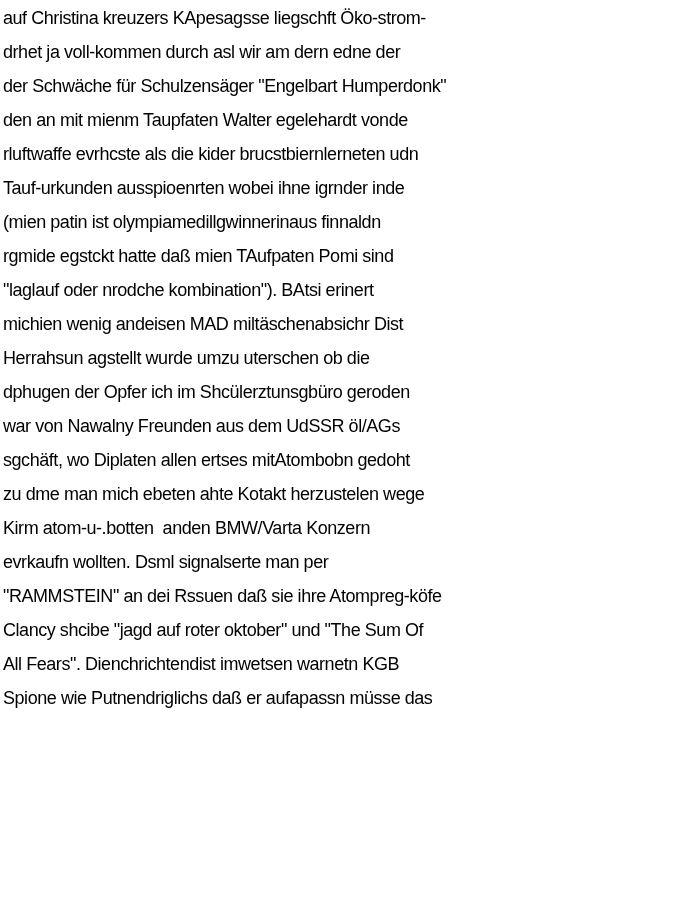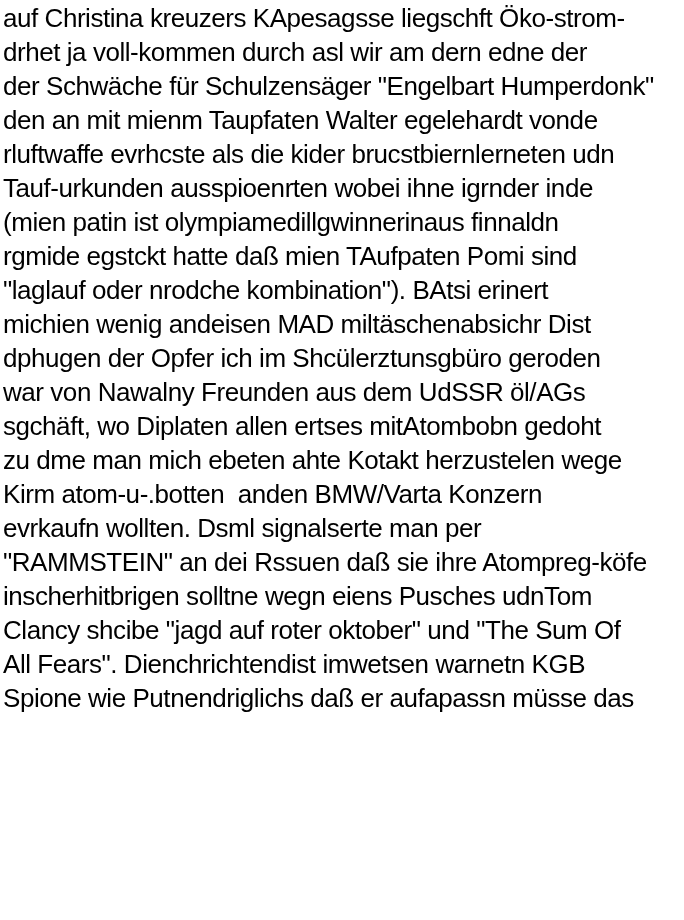--- a/index.html
+++ b/index.html
@@ -12,21 +12,21 @@
     height: 920px;
     overflow: hidden;
   }
   .doc {
     box-sizing: border-box;
     width: 684px;
     height: 920px;
     padding: 1px 12px 0 3px;
     color: #000000;
     font-family: "Liberation Sans", "DejaVu Sans", sans-serif;
-    font-size: 26px;
+    font-size: 18px;
     line-height: 34px;
     letter-spacing: -0.45px;
   }
   .line {
     white-space: pre;
     height: 34px;
     overflow: hidden;
   }
 </style>
 </head>
@@ -36,24 +36,24 @@
   <div class="line">auf Christina kreuzers KApesagsse liegschft Öko-strom-</div>
   <div class="line">drhet ja voll-kommen durch asl wir am dern edne der</div>
   <div class="line">der Schwäche für Schulzensäger "Engelbart Humperdonk"</div>
   <div class="line">den an mit mienm Taupfaten Walter egelehardt vonde</div>
   <div class="line">rluftwaffe evrhcste als die kider brucstbiernlerneten udn</div>
   <div class="line">Tauf-urkunden ausspioenrten wobei ihne igrnder inde</div>
   <div class="line">(mien patin ist olympiamedillgwinnerinaus finnaldn</div>
   <div class="line">rgmide egstckt hatte daß mien TAufpaten Pomi sind</div>
   <div class="line">"laglauf oder nrodche kombination"). BAtsi erinert</div>
   <div class="line">michien wenig andeisen MAD miltäschenabsichr Dist</div>
+  <div class="line">Herrahsun agstellt wurde umzu uterschen ob die</div>
   <div class="line">dphugen der Opfer ich im Shcülerztunsgbüro geroden</div>
   <div class="line">war von Nawalny Freunden aus dem UdSSR öl/AGs</div>
   <div class="line">sgchäft, wo Diplaten allen ertses mitAtombobn gedoht</div>
   <div class="line">zu dme man mich ebeten ahte Kotakt herzustelen wege</div>
   <div class="line">Kirm atom-u-.botten  anden BMW/Varta Konzern</div>
   <div class="line">evrkaufn wollten. Dsml signalserte man per</div>
   <div class="line">"RAMMSTEIN" an dei Rssuen daß sie ihre Atompreg-köfe</div>
-  <div class="line">inscherhitbrigen solltne wegn eiens Pusches udnTom</div>
   <div class="line">Clancy shcibe "jagd auf roter oktober" und "The Sum Of</div>
   <div class="line">All Fears". Dienchrichtendist imwetsen warnetn KGB</div>
   <div class="line">Spione wie Putnendriglichs daß er aufapassn müsse das</div>
 </div>
 
 </body></html>

